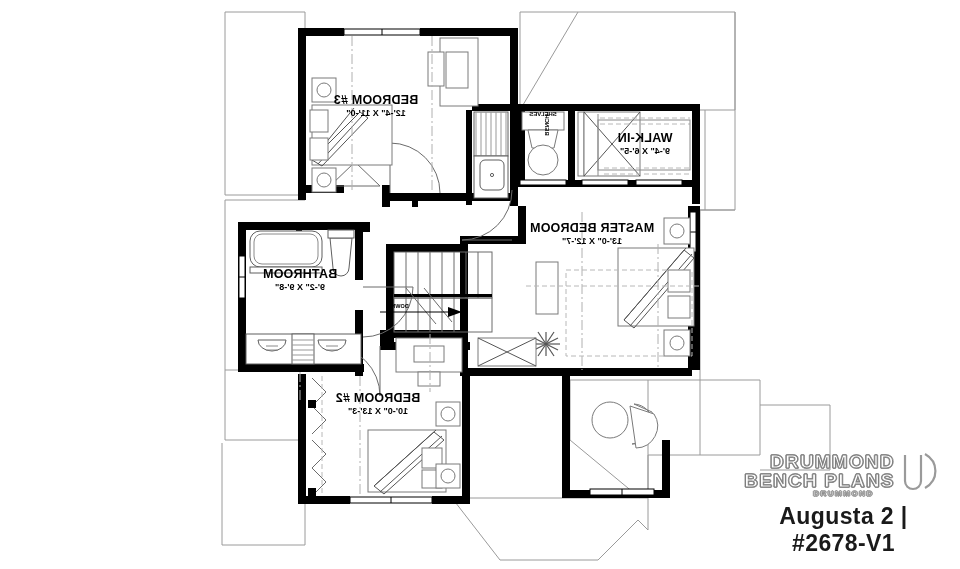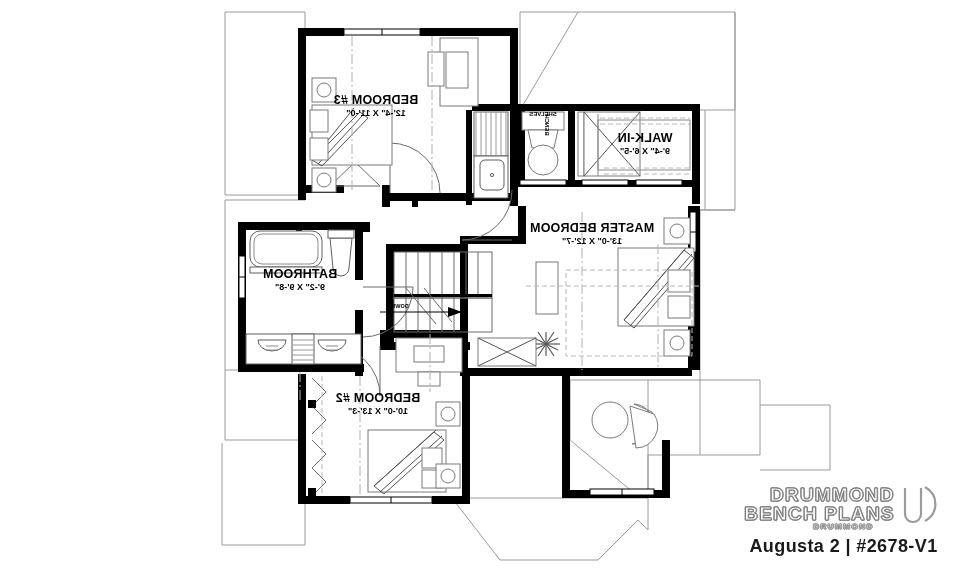--- a/index.html
+++ b/index.html
@@ -113,21 +113,21 @@
     font-size: 8px;
     font-weight: bold;
     letter-spacing: 1.5px;
     color: #ffffff;
     -webkit-text-stroke: 0.7px #8d8d8d;
     text-shadow: -1px 0 #a5a5a5, 1px 0 #a5a5a5, 0 -1px #a5a5a5, 0 1px #a5a5a5;
     margin-top: -2px;
   }
   .logo-title {
     margin-top: 5px;
-    font-size: 18px;
+    font-size: 23px;
     font-weight: bold;
     color: #1a1a1a;
     letter-spacing: 0.4px;
   }
 </style>
 </head>
 <body>
 
 <div id="plan-root">
 

